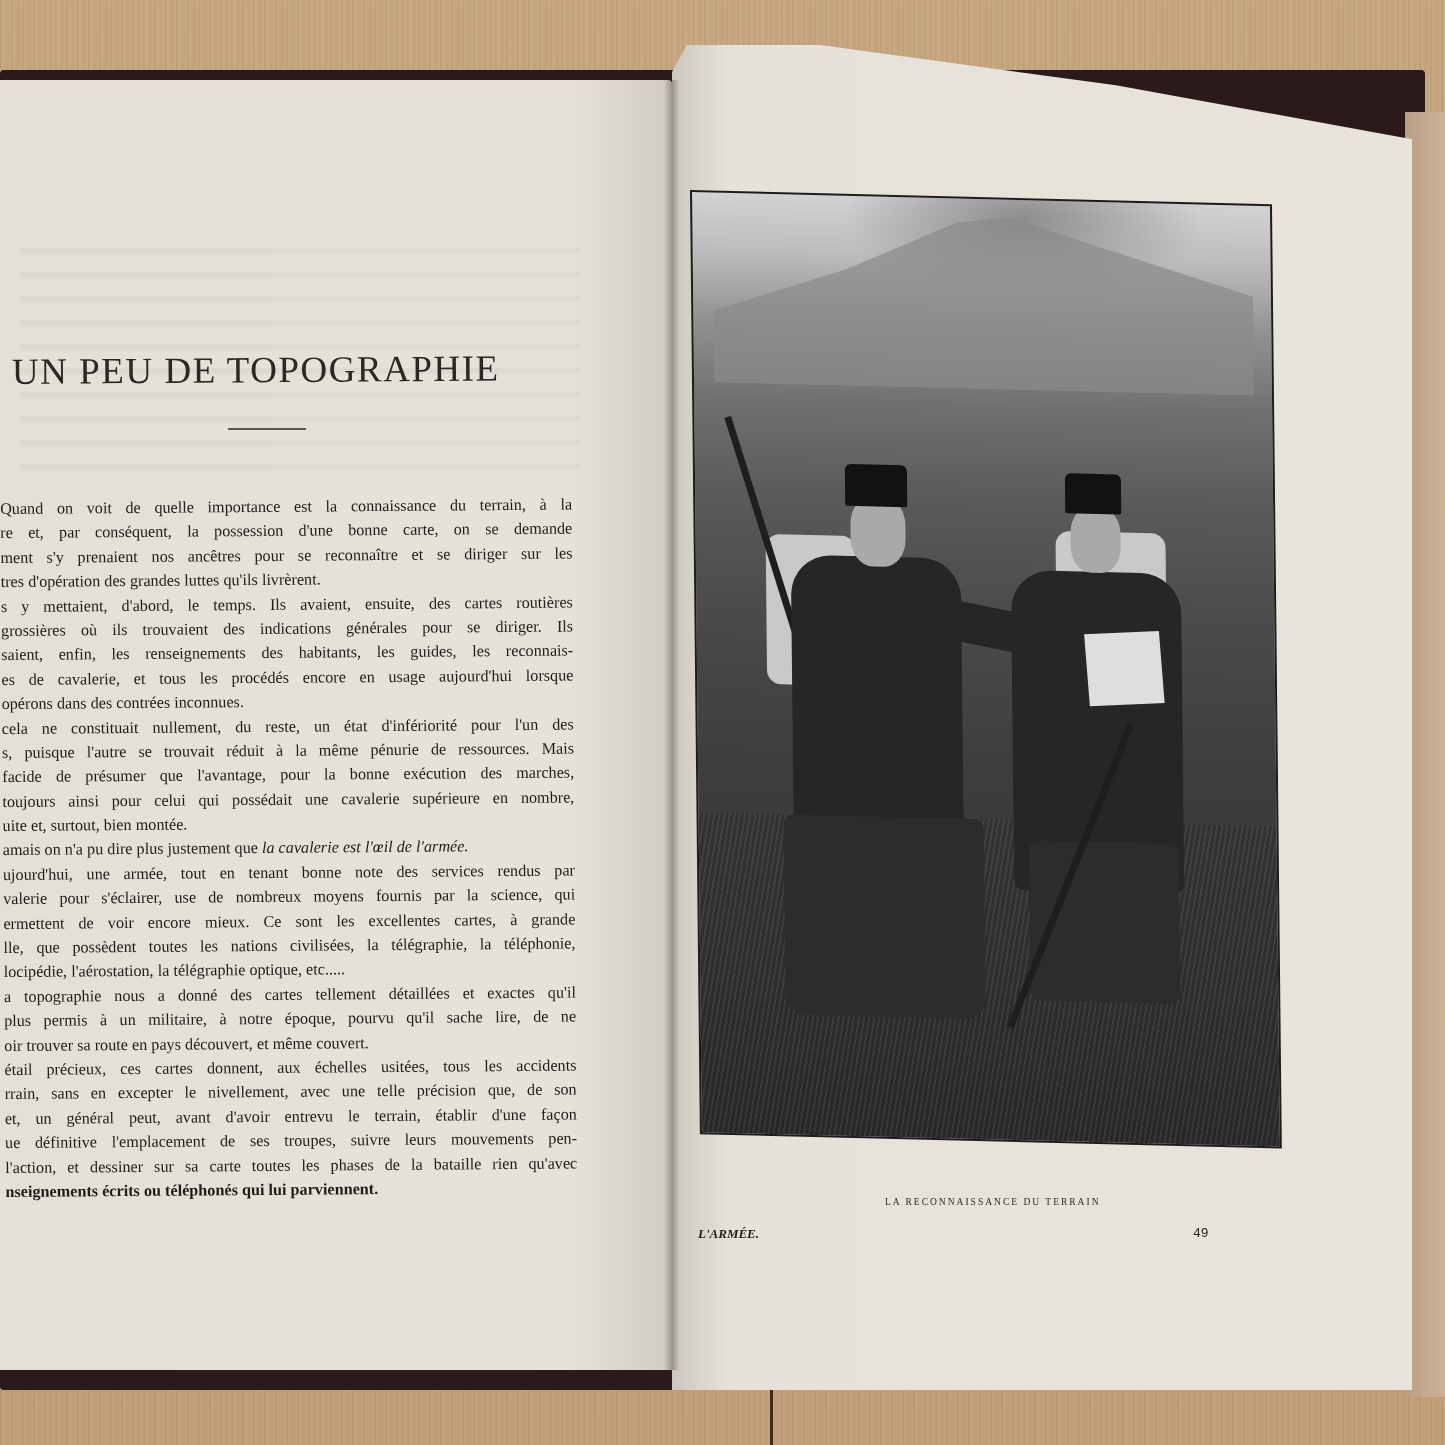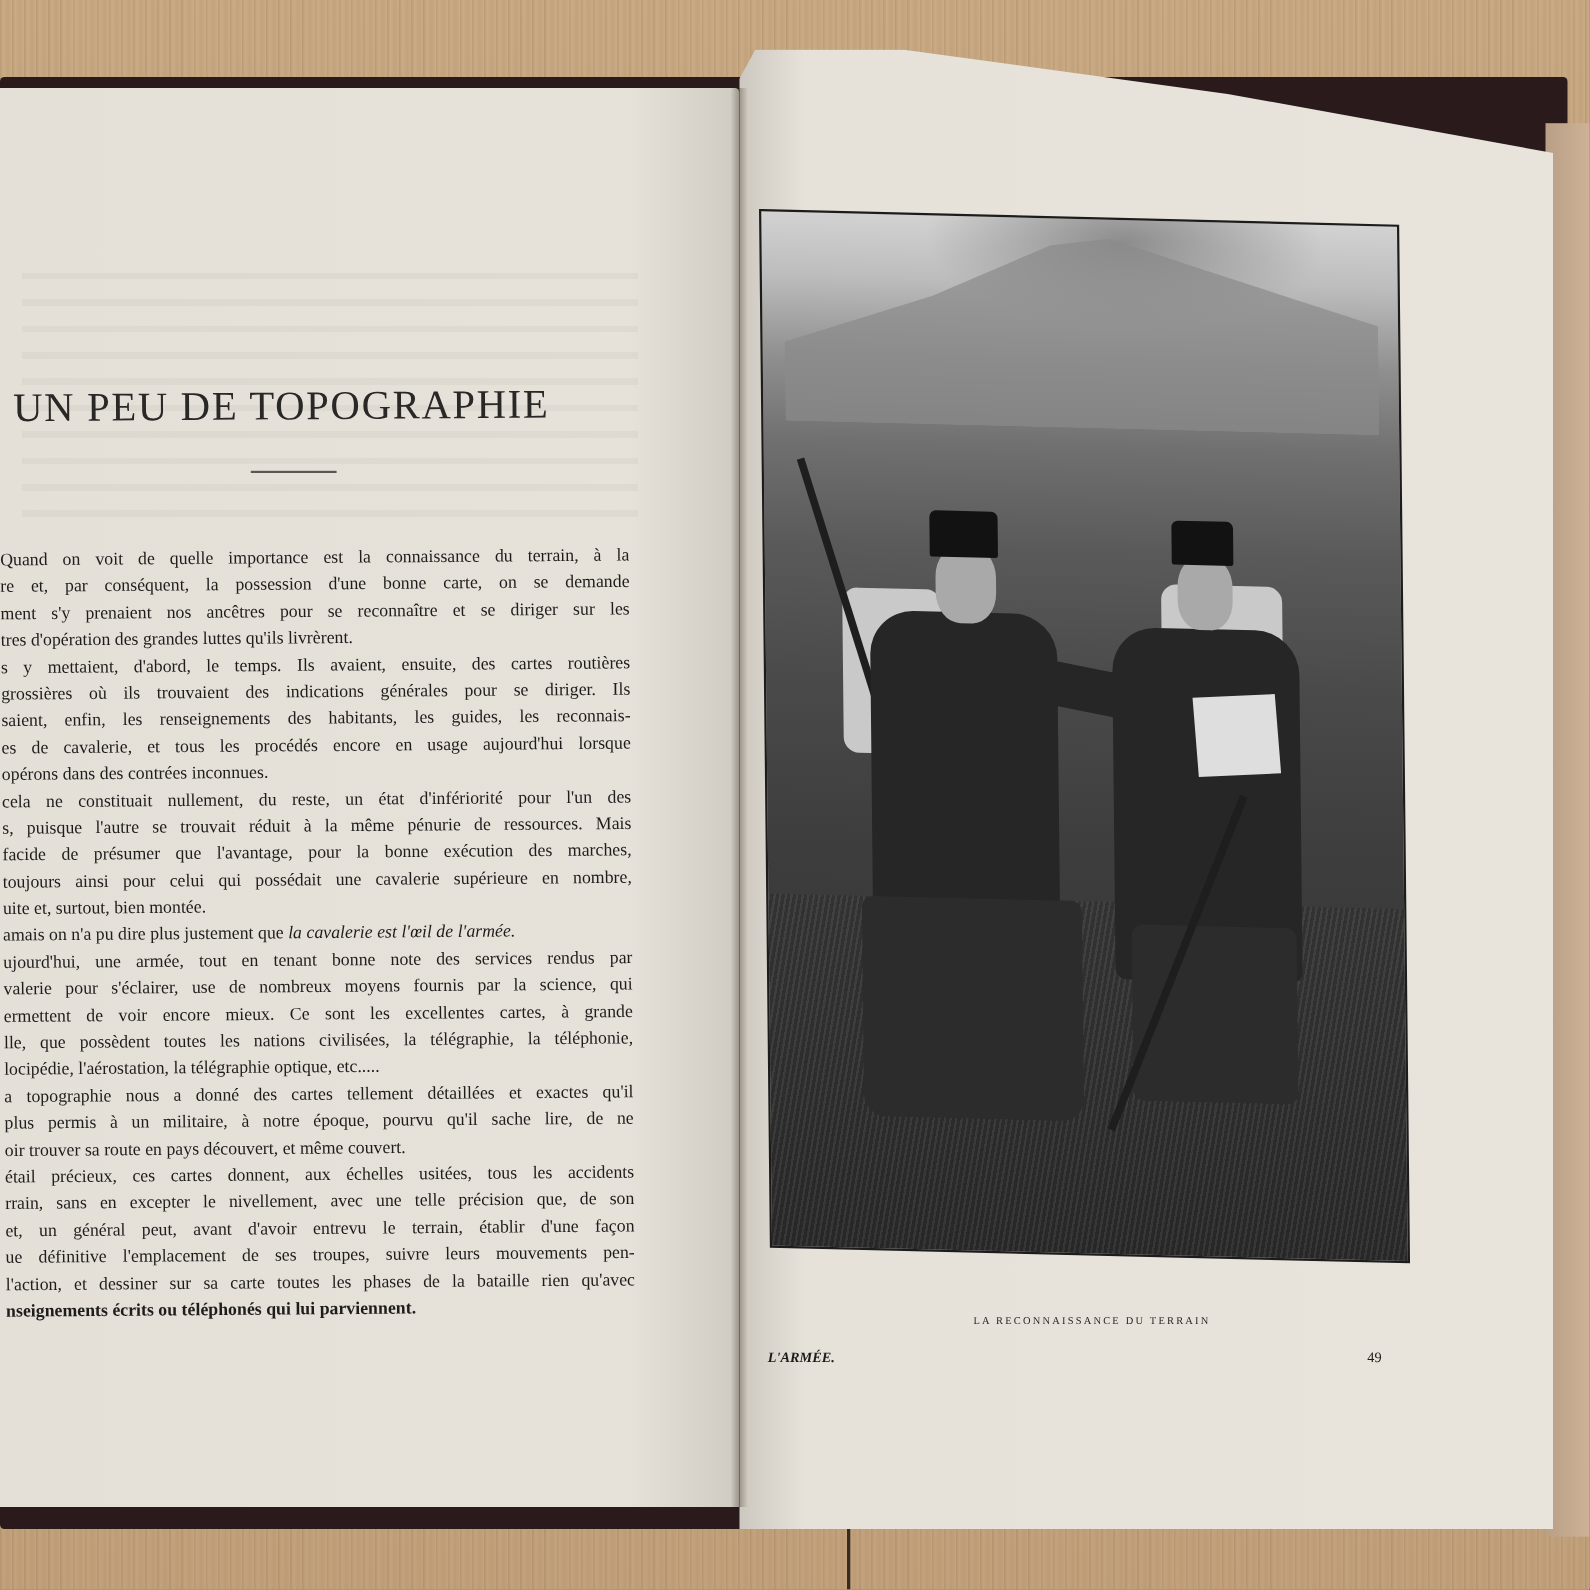--- a/index.html
+++ b/index.html
@@ -79,21 +79,21 @@
   }
   .caption {
     position: absolute; left: 885px; top: 1159px; font-family: Liberation Serif, serif;
     font-size: 9.5px; letter-spacing: 2px; color: #2c2a28; white-space: nowrap; margin-top: 38px;
   }
   .footer-left {
     position: absolute; left: 698px; top: 1226px; font-family: "Liberation Serif", serif;
     font-weight: bold; font-size: 13px; color: #1e1c1a; font-style: italic;
   }
   .footer-right {
-    position: absolute; left: 1243px; top: 1226px; font-family: Liberation Serif, serif;
+    position: absolute; left: 1193px; top: 1226px; font-family: Liberation Mono, monospace;
     font-size: 13px; color: #1e1c1a;
   }
   .ghost-left { position: absolute; left: 20px; top: 230px; width: 560px; height: 240px;
     background: repeating-linear-gradient(180deg, rgba(0,0,0,0) 0 18px, rgba(100,95,90,0.06) 18px 24px); }
 </style>
 </head>
 <body>
 
 <div class="cover"></div>
 <div class="cover-right-edge"></div>

